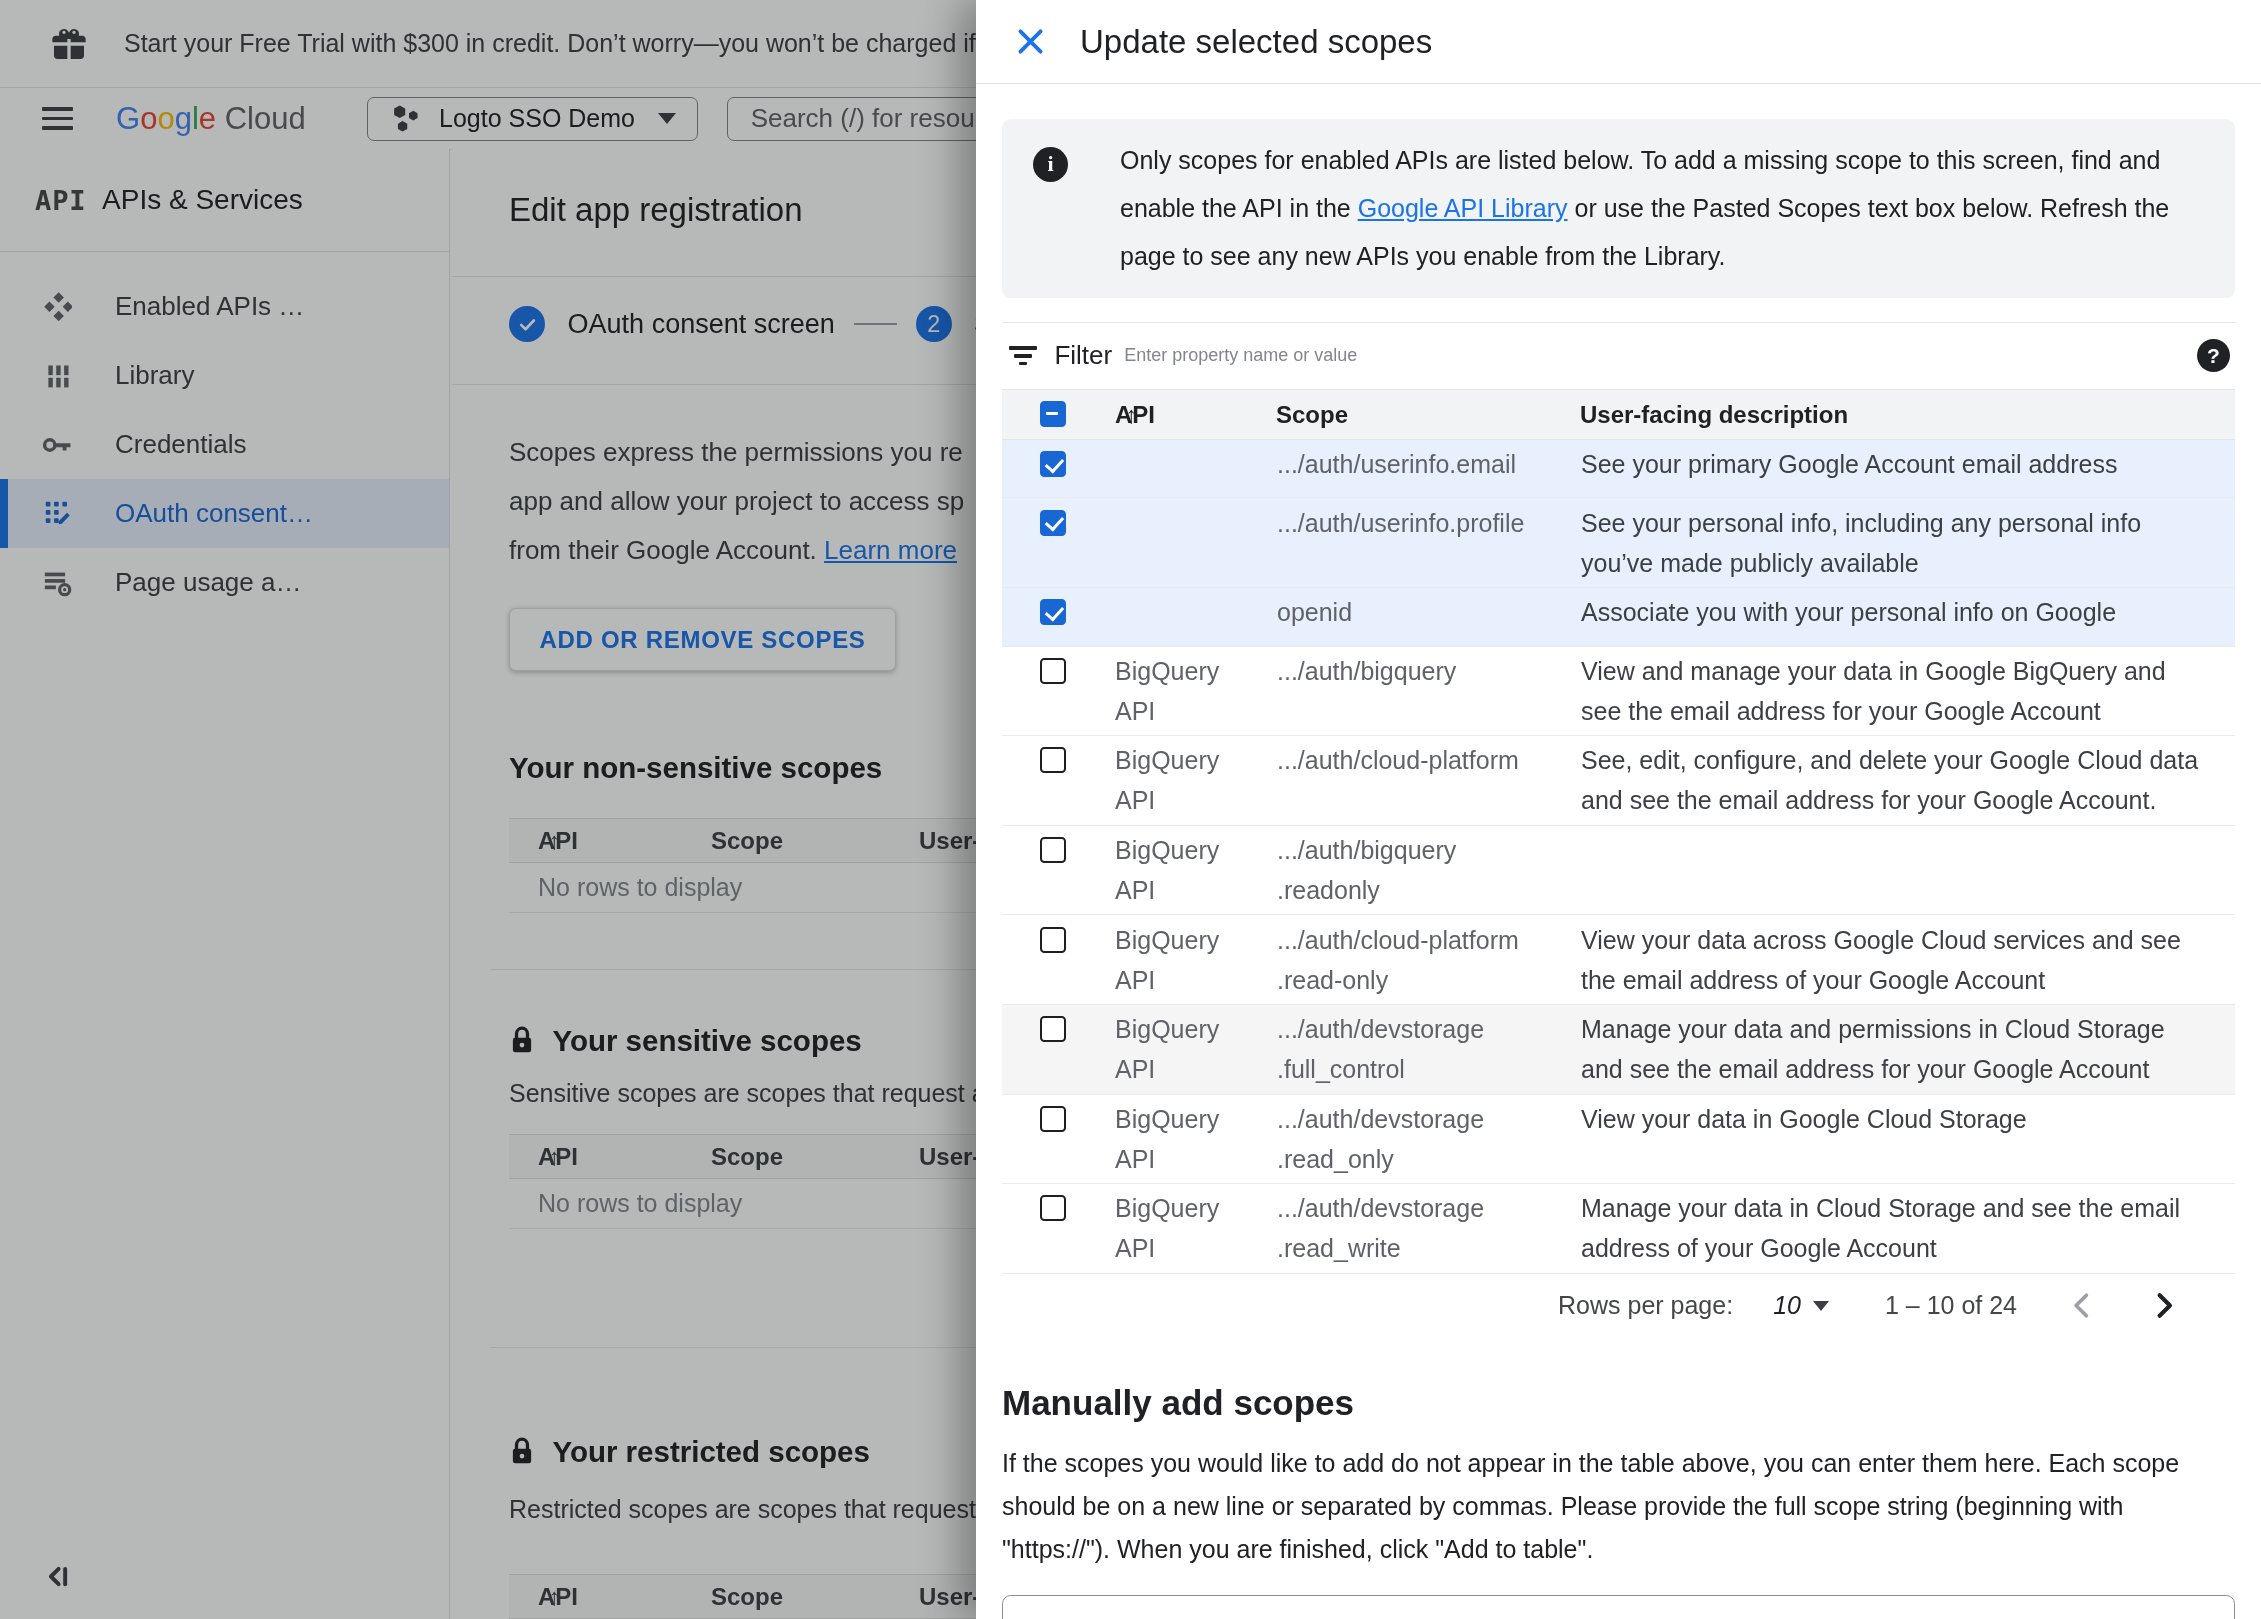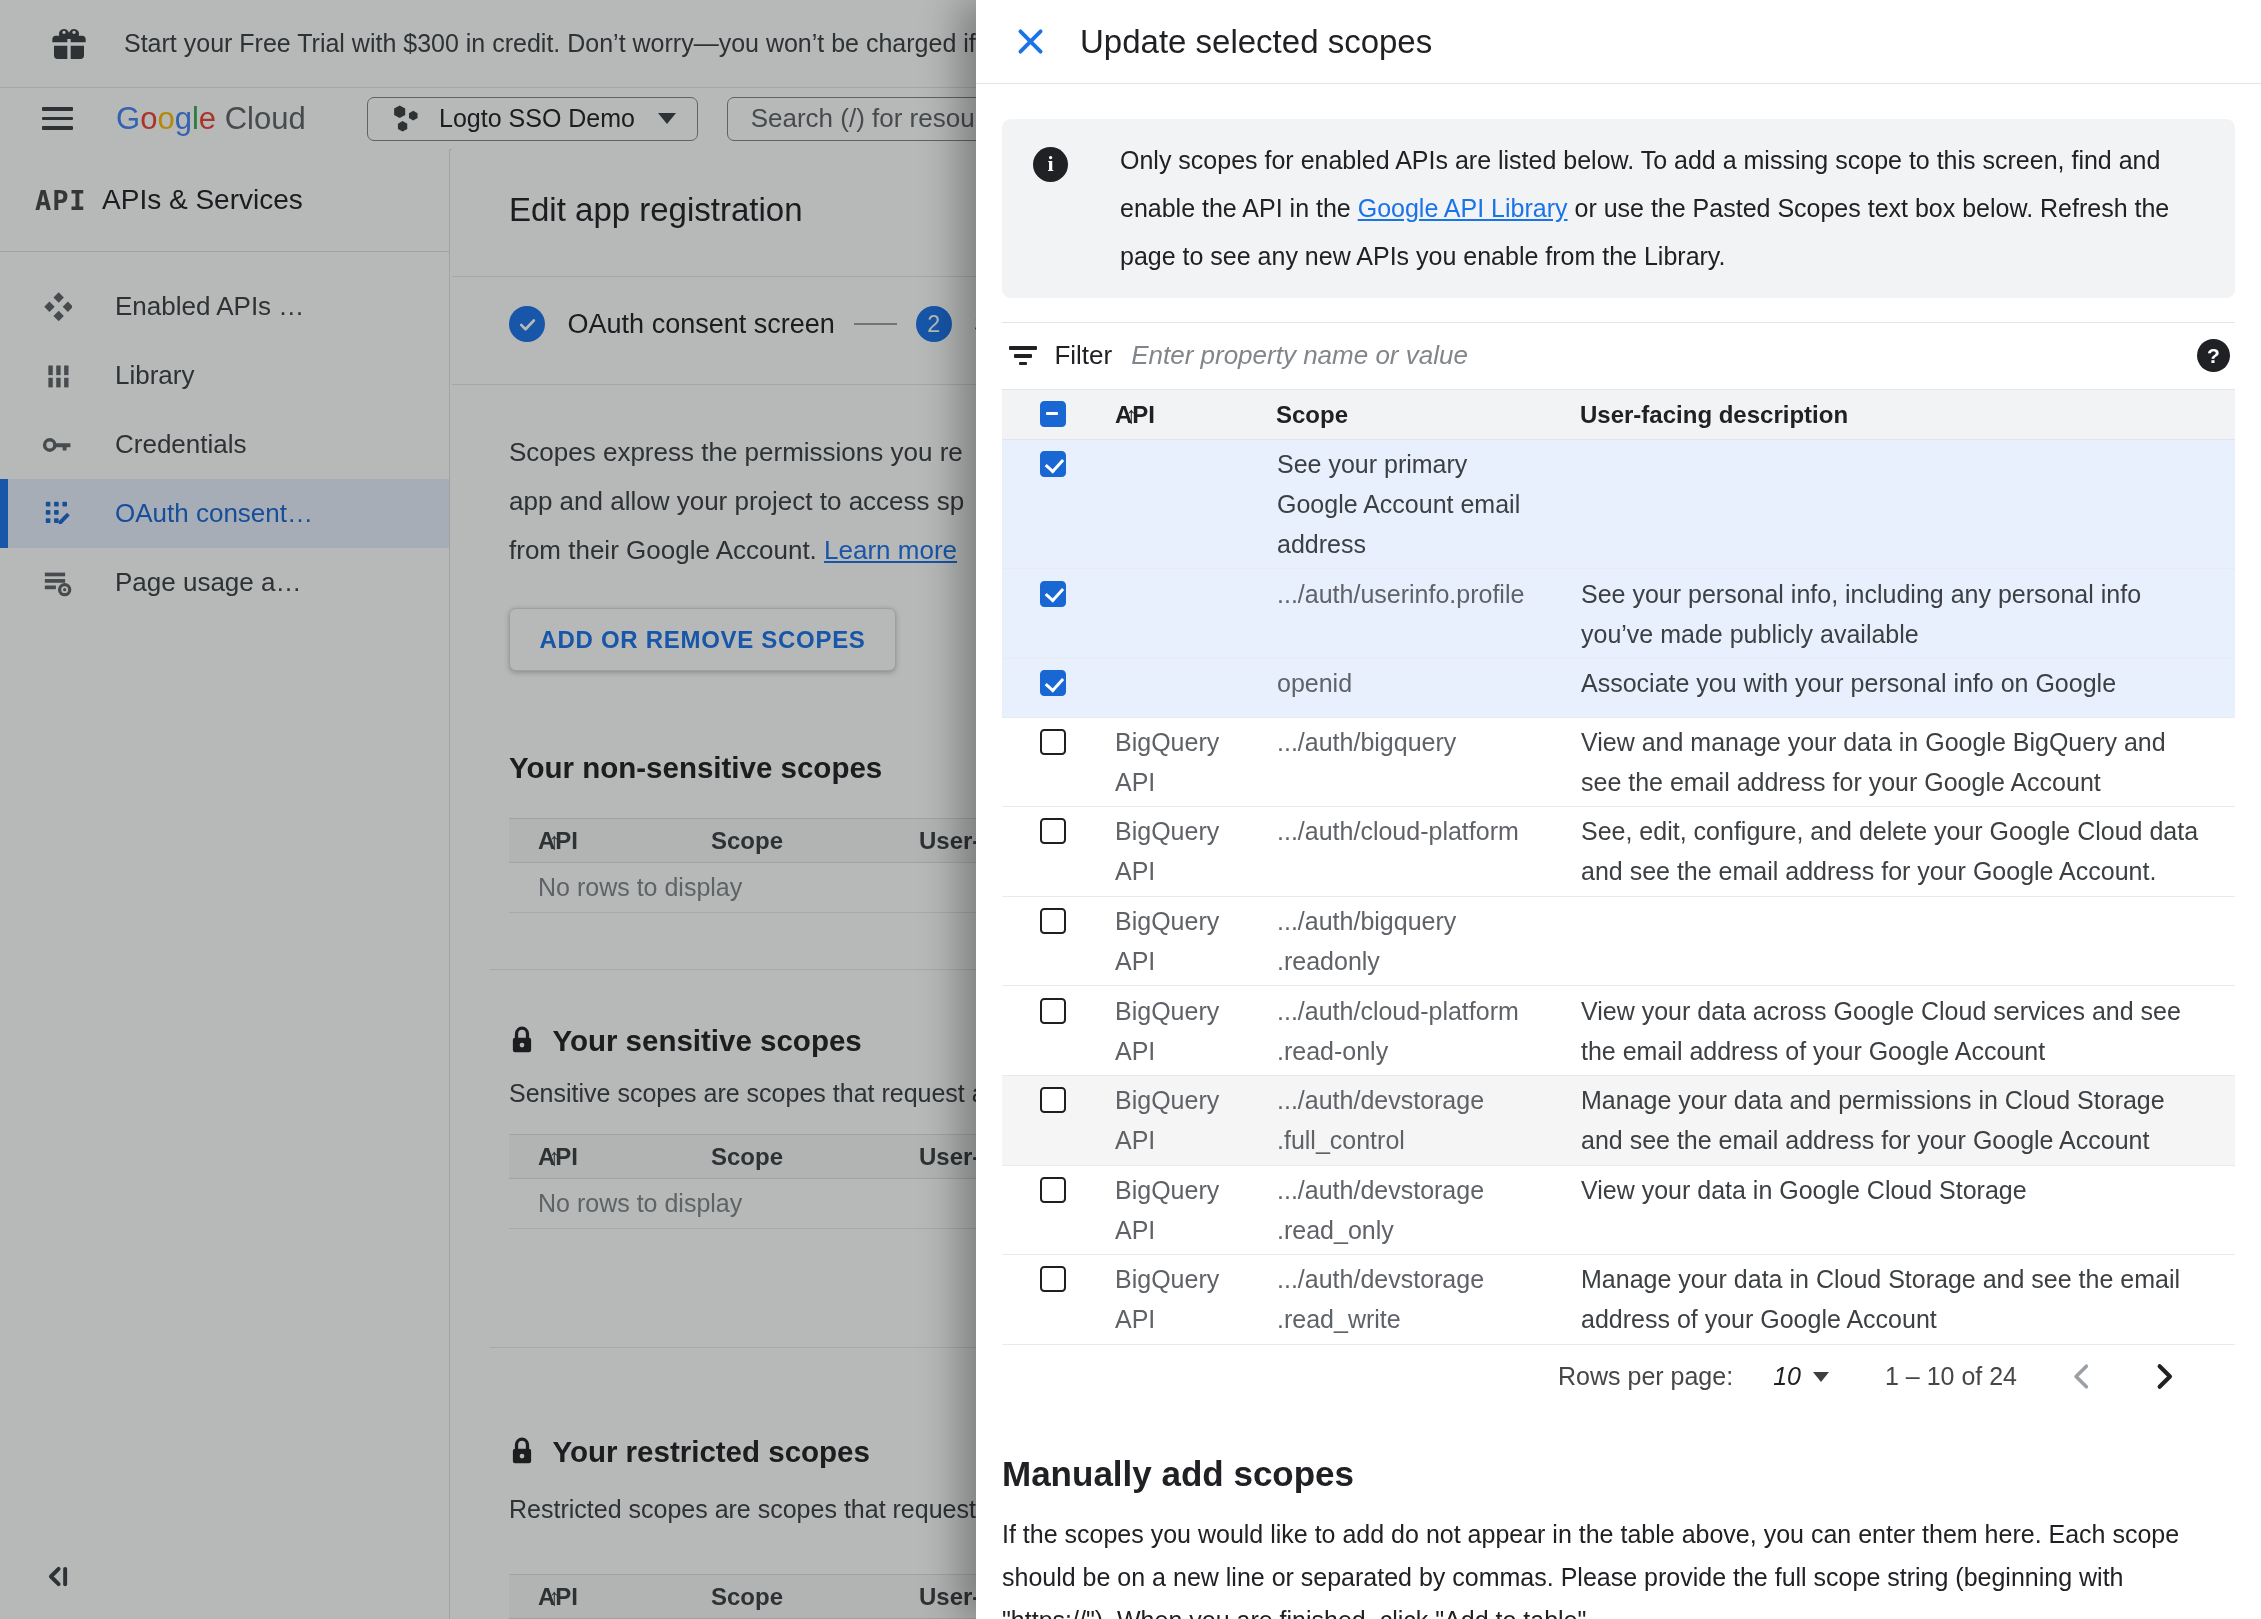--- a/index.html
+++ b/index.html
@@ -76,21 +76,21 @@
   .p-info{margin-top:35px;background:#f1f3f4;border-radius:8.7px;display:flex;padding:17.4px 0;}
   .p-info-icon{width:35px;height:35px;border-radius:50%;background:#202124;color:#fff;font-weight:700;
                font-size:22px;display:flex;align-items:center;justify-content:center;margin:10.4px 0 0 31px;flex:none;
                font-family:"Liberation Serif",serif;}
   .p-info-text{margin:0 40px 0 52px;font-size:25px;line-height:48px;color:#202124;}
   .p-info-text a{color:#1a73e8;text-decoration:underline;cursor:pointer;}
   .p-filter{margin-top:24px;border-top:1.7px solid #e4e4e4;height:66px;display:flex;align-items:center;}
   .funnel{margin-left:7px;width:28px;flex:none;}
   .funnel div{background:#202124;height:3.5px;margin:4.3px auto;border-radius:0.9px;}
   .f-lb{margin-left:17.4px;font-size:26px;font-weight:500;color:#202124;}
-  .f-ph{margin-left:19px;font-size:26px;color:#80868b;flex:1;white-space:nowrap;overflow:hidden;font-style:italic;}
+  .f-ph{margin-left:12px;font-size:18px;color:#80868b;flex:1;white-space:nowrap;overflow:hidden;}
   .helpdot{width:33px;height:33px;border-radius:50%;background:#202124;color:#fff;font-weight:700;font-size:21px;
            display:flex;align-items:center;justify-content:center;margin-right:5.2px;flex:none;cursor:pointer;}
   .p-thr{height:49px;background:#f1f3f4;border-top:1.7px solid #e4e4e4;border-bottom:1.7px solid #e4e4e4;position:relative;}
   .p-thr span{position:absolute;line-height:49px;font-size:24px;font-weight:700;color:#202124;white-space:nowrap;}
   .h-api{left:113px}.h-scope{left:274px}.h-desc{left:578px}
   .cbx{width:26px;height:26px;border:2.6px solid #1f1f1f;border-radius:4.3px;box-sizing:border-box;position:relative;
        cursor:pointer;background:#fff;flex:none;}
   .cbx.on{background:#1967d2;border-color:#1967d2;}
   .cbx.on::after{content:"";position:absolute;left:7px;top:1.7px;width:7.8px;height:14px;border:solid #fff;
                  border-width:0 3.5px 3.5px 0;transform:rotate(42deg);}
@@ -354,20 +354,21 @@
           </span>
         <span class="h-scope">Scope</span>
         <span class="h-desc">User-facing description</span>
       </div>
 
       <div class="prow sel">
         <div>
             <div class="cbx on"></div>
           </div>
         <div class="cell api"></div>
+        <div class="cell scope">.../auth/userinfo.email</div>
         <div class="cell desc">See your primary Google Account email address</div>
       </div>
       <div class="prow sel">
         <div>
             <div class="cbx on"></div>
           </div>
         <div class="cell api"></div>
         <div class="cell scope">.../auth/userinfo.profile</div>
         <div class="cell desc">See your personal info, including any personal info you’ve made publicly available</div>
       </div>

